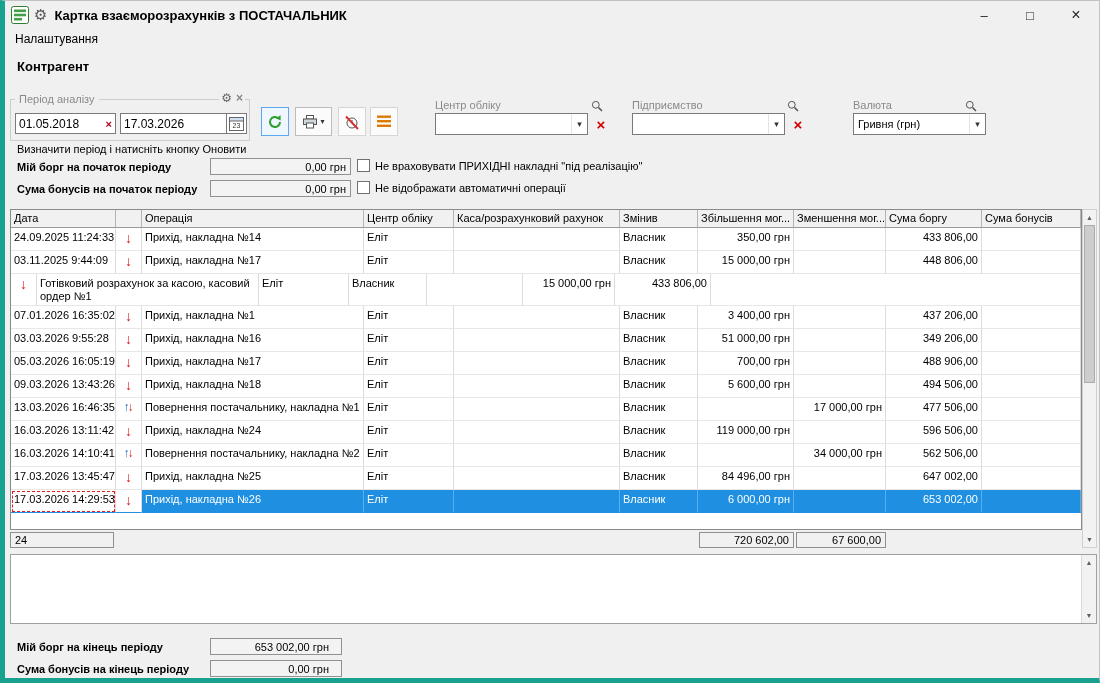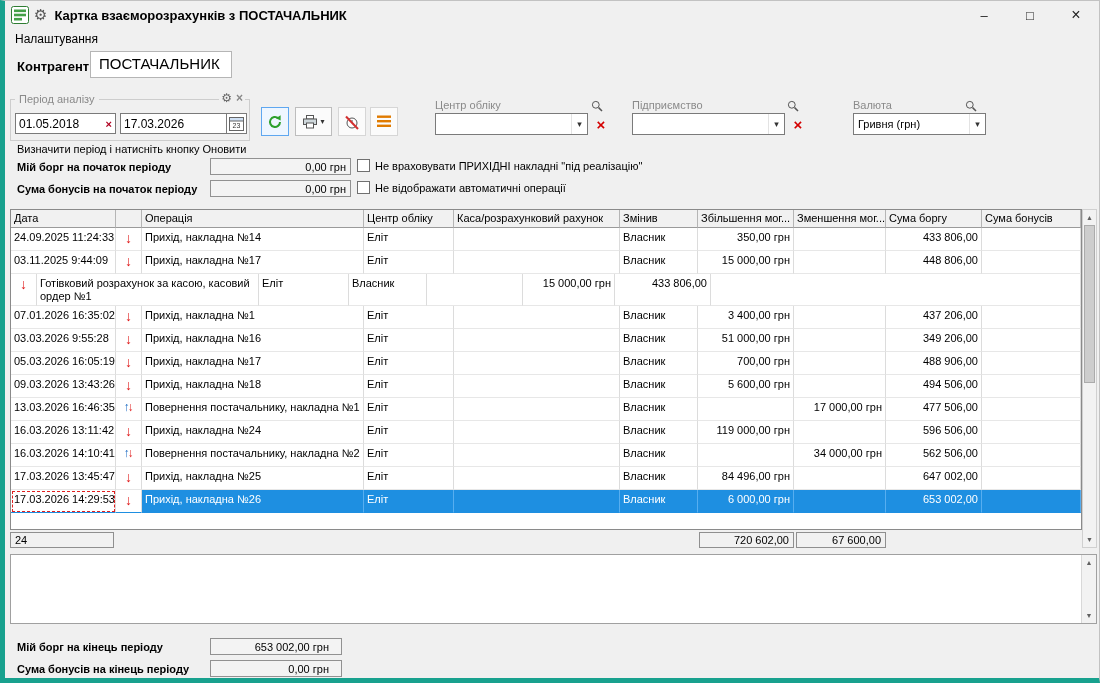--- a/index.html
+++ b/index.html
@@ -110,21 +110,20 @@
       <div class="winbtn">□</div>
       <div class="winbtn" style="font-size:16px">×</div>
     </div>
   </div>
 
   <div class="menubar">
     <span>Налаштування</span>
   </div>
 
   <span class="ctr-label">Контрагент</span>
-  <div class="ctr-value">ПОСТАЧАЛЬНИК</div>
 
   <div class="period-group">
     <span class="pg-label">Період аналізу</span>
     <span class="pg-tools">
       <span class="pg-gear">⚙</span>
       <span class="pg-x">×</span>
     </span>
     <div class="dateinput d-from">
       <span>01.05.2018</span>
       <span class="clr">×</span>

